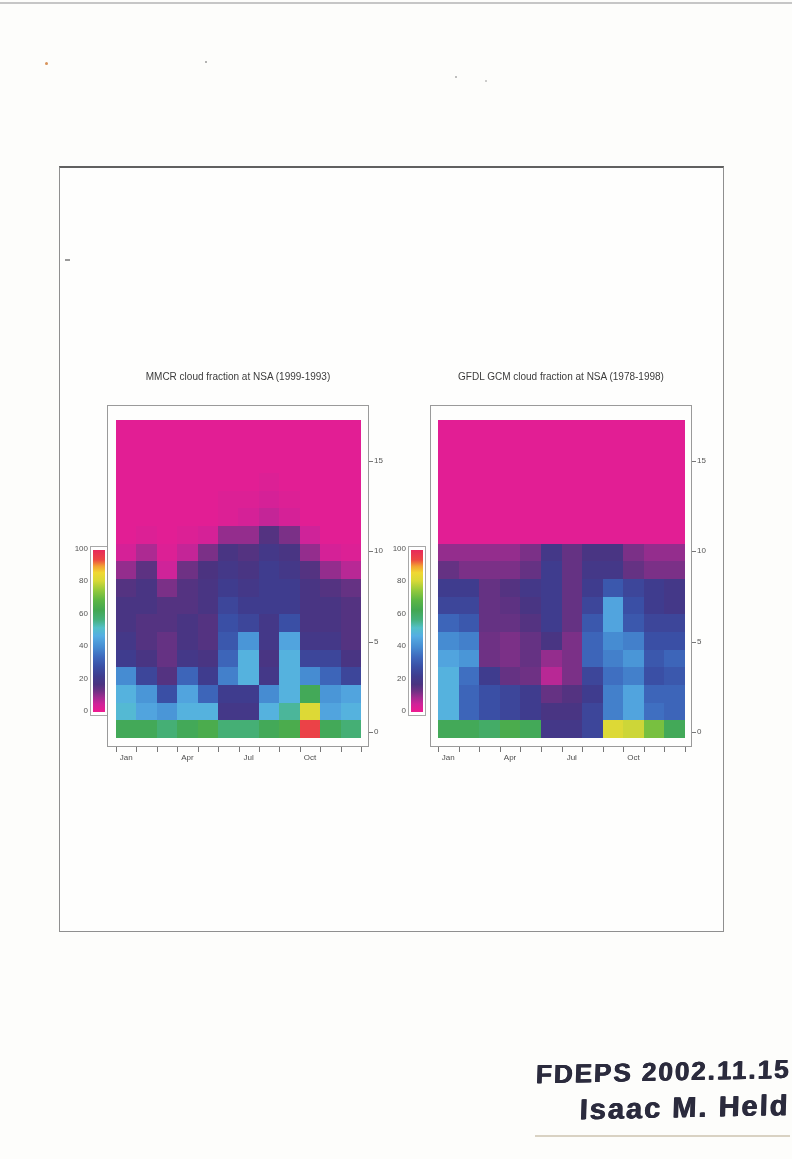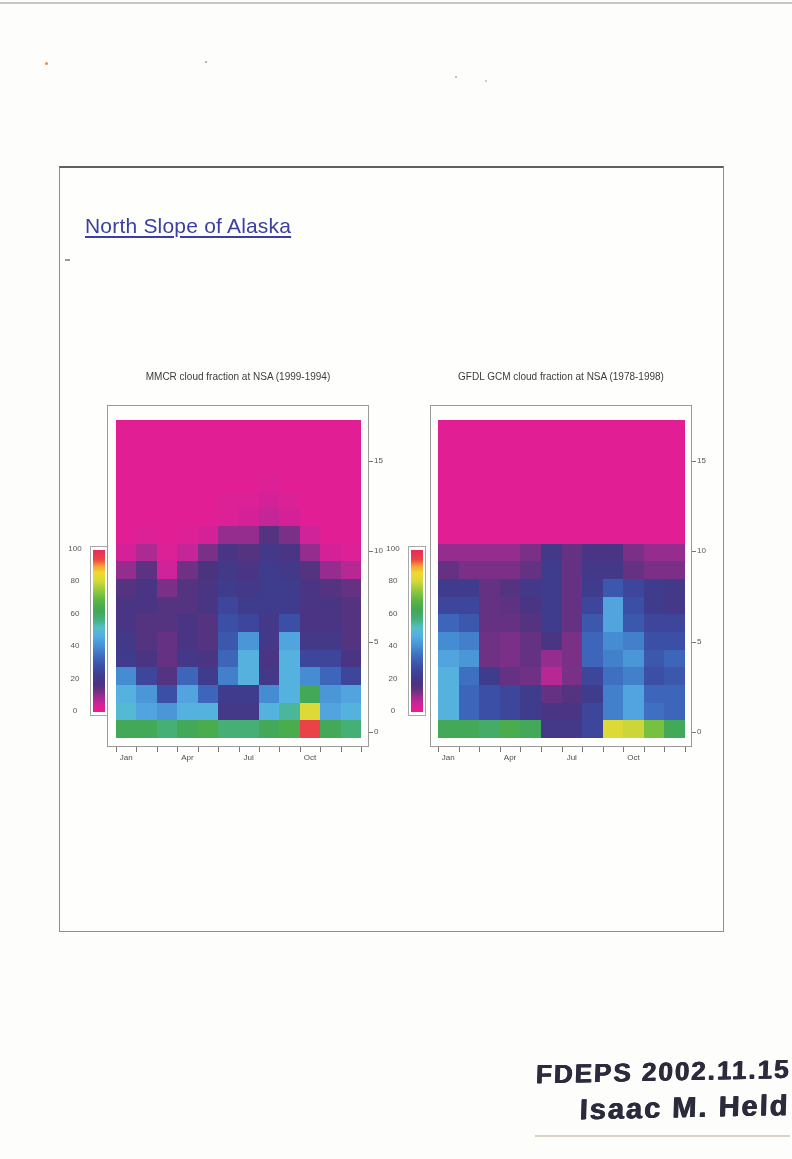--- a/index.html
+++ b/index.html
@@ -49,21 +49,21 @@
   .hm-cell{width:100%;height:100%;}
 
   .colorbar-frame{
     position:absolute;top:186px;width:18px;height:170px;
     background:#fff;border:1px solid #a8a8a8;box-sizing:border-box;
   }
   #panel-left .colorbar-frame{left:30px;}
   #panel-right .colorbar-frame{left:18px;}
   .cb-grad{position:absolute;left:2px;top:3px;width:12px;height:162px;}
 
-  .cb-label{position:absolute;width:26px;text-align:center;font-size:8px;color:#555;line-height:10px;}
+  .cb-label{position:absolute;width:26px;text-align:right;font-size:8px;color:#555;line-height:10px;}
   .y-tick{position:absolute;width:4px;height:1px;background:#777;}
   .y-label{position:absolute;font-size:8px;color:#555;line-height:10px;}
   .x-tick{position:absolute;width:1px;height:5px;background:#777;}
   .x-label{position:absolute;width:30px;text-align:center;font-size:8px;color:#4d4d4d;line-height:10px;}
 
   .handwriting{
     position:absolute;left:500px;top:1055px;width:290px;text-align:right;
     color:#2b2b3d;font-weight:bold;
     transform:rotate(-1.2deg) skewX(-3deg);
   }
@@ -78,26 +78,25 @@
 
 <div class="page">
   <div class="scan-topline"></div>
 
   <div class="speck" style="left:45px;top:62px;width:3px;height:3px;background:#d8935a;"></div>
   <div class="speck" style="left:205px;top:61px;width:2px;height:2px;background:#9a9a9a;"></div>
   <div class="speck" style="left:455px;top:76px;width:2px;height:2px;background:#aaaaaa;"></div>
   <div class="speck" style="left:485px;top:80px;width:2px;height:2px;background:#bbbbbb;"></div>
 
   <div class="slide-frame">
-    <div class="heading">North Slope of Alaska</div>
     <div class="dash-mark"></div>
   </div>
 
   <div class="panel" id="panel-left">
-    <div class="chart-title">MMCR cloud fraction at NSA (1999-1994)</div>
+    <div class="chart-title">MMCR cloud fraction at NSA (1999-1993)</div>
     <div class="colorbar-frame">
       <div class="cb-grad" style="background: linear-gradient(to top, rgb(239, 27, 144) 0%, rgb(207, 35, 153) 5%, rgb(161, 44, 144) 9%, rgb(110, 49, 132) 13%, rgb(75, 51, 128) 17%, rgb(63, 60, 142) 22%, rgb(58, 79, 165) 28%, rgb(62, 105, 189) 34%, rgb(70, 140, 210) 40%, rgb(85, 174, 227) 47%, rgb(83, 192, 200) 52%, rgb(69, 176, 124) 57%, rgb(67, 167, 81) 63%, rgb(92, 182, 68) 69%, rgb(147, 201, 60) 75%, rgb(216, 217, 55) 81%, rgb(240, 216, 50) 86%, rgb(243, 161, 51) 90%, rgb(236, 71, 67) 94%, rgb(231, 41, 91) 100%);"></div>
     </div>
     <div class="plot-frame"></div>
     <div class="heatmap">
         <div class="hm-cell" style="background: rgb(226, 30, 148);"></div>
         <div class="hm-cell" style="background: rgb(226, 30, 148);"></div>
         <div class="hm-cell" style="background: rgb(226, 30, 148);"></div>
         <div class="hm-cell" style="background: rgb(226, 30, 148);"></div>
         <div class="hm-cell" style="background: rgb(226, 30, 148);"></div>

